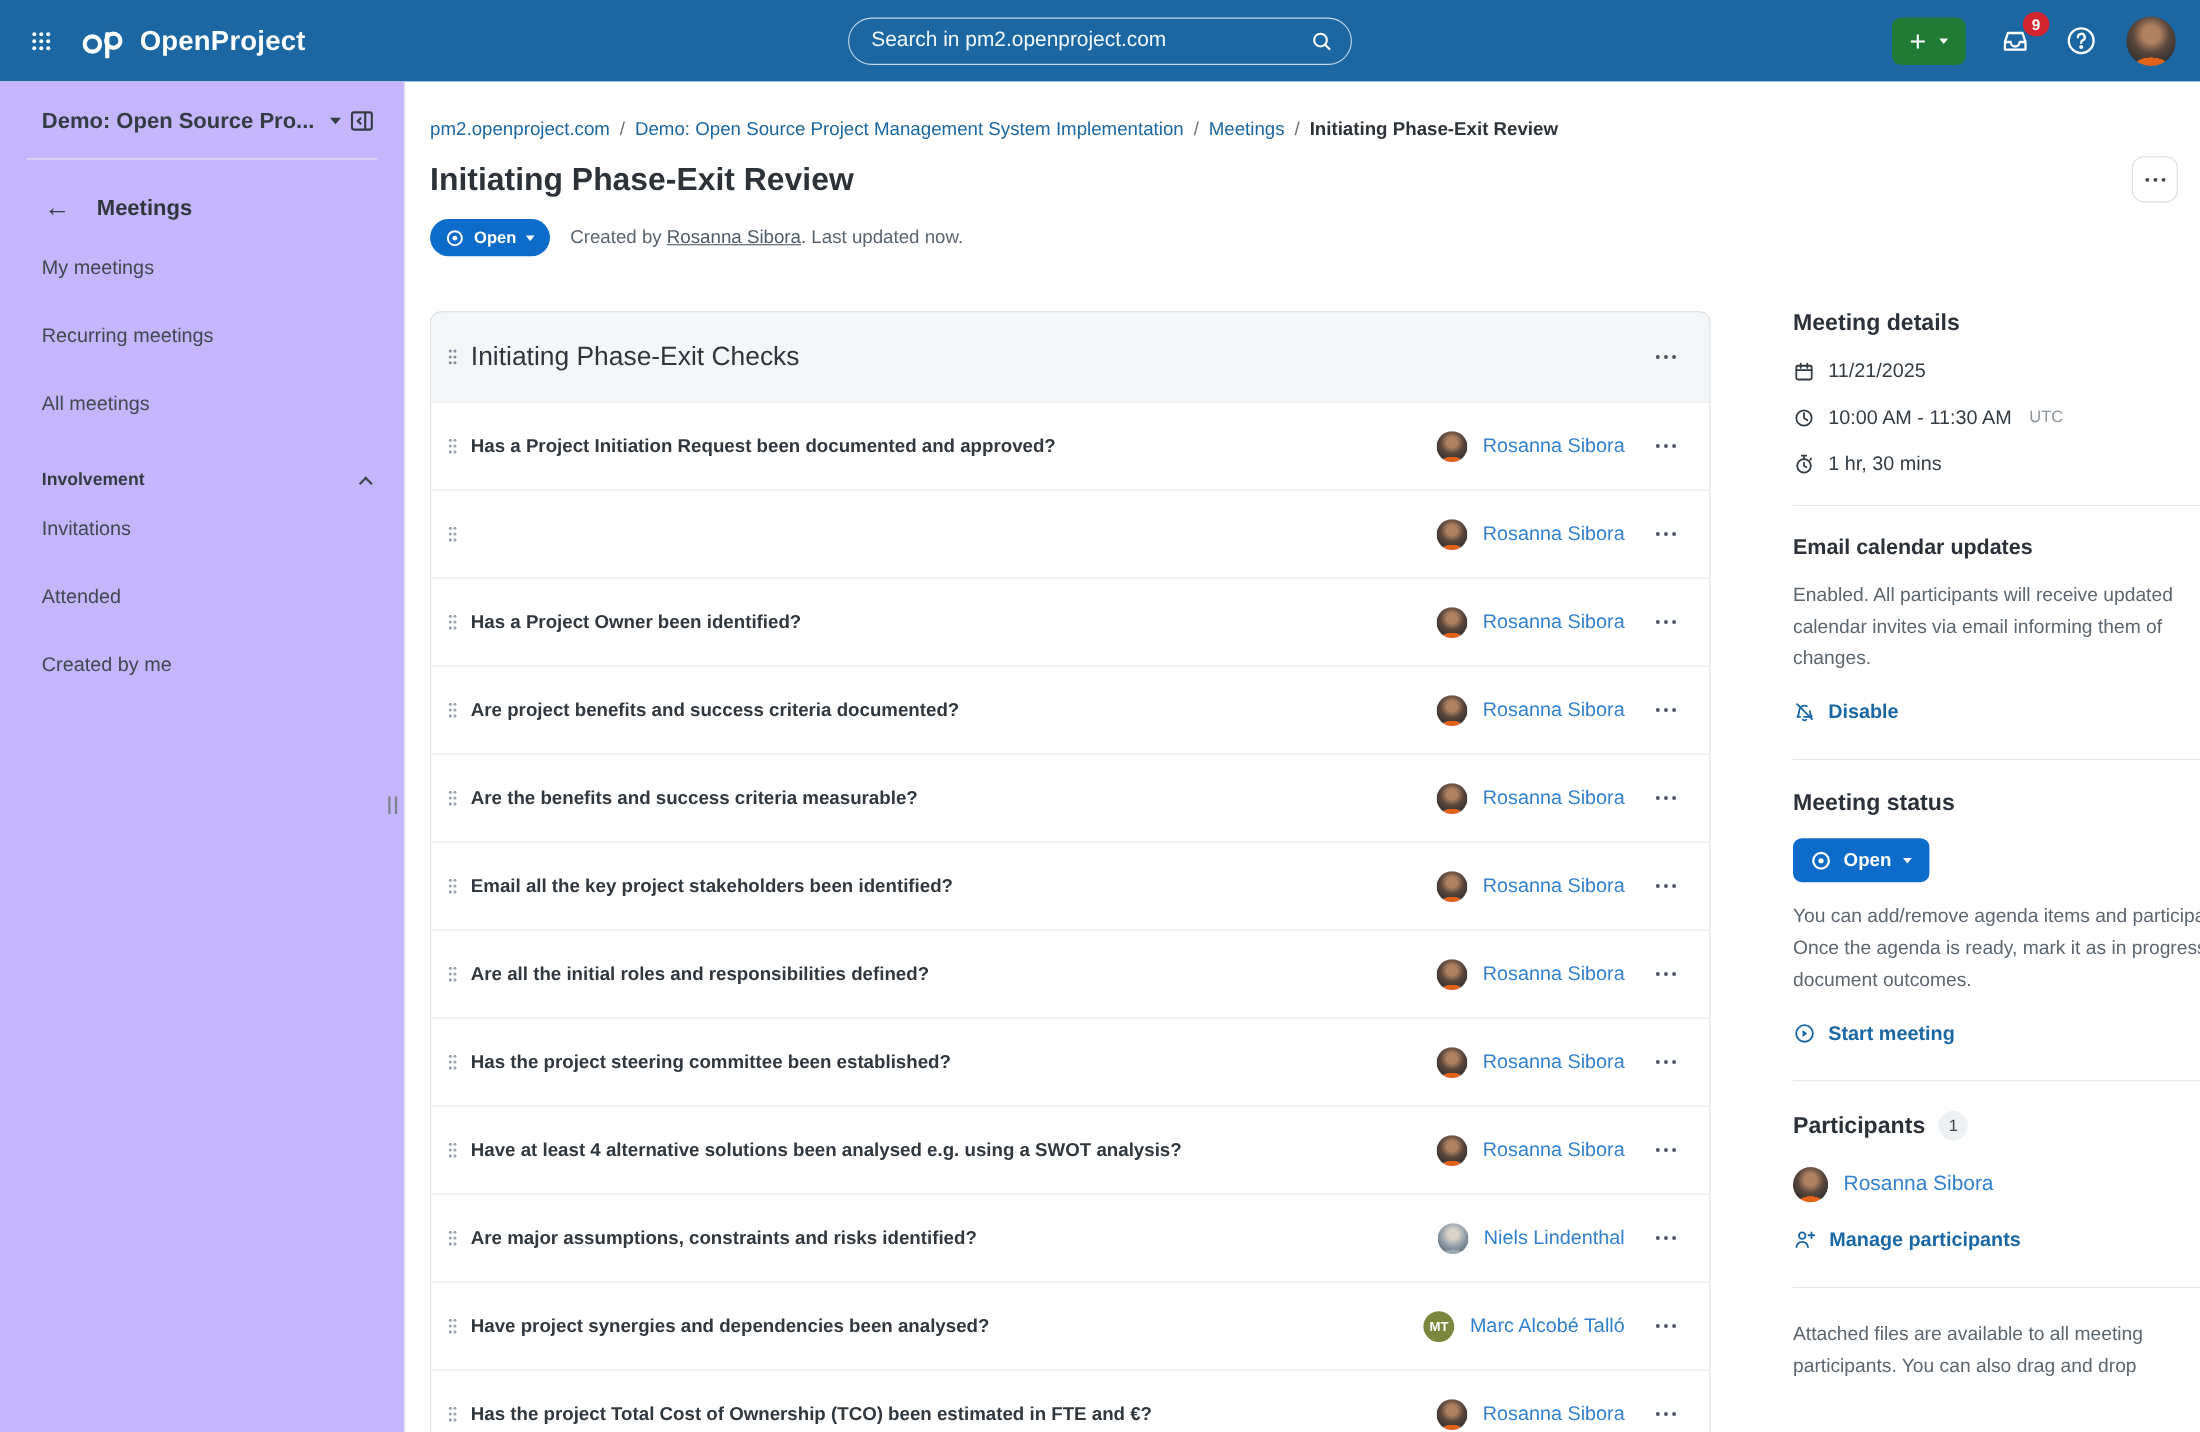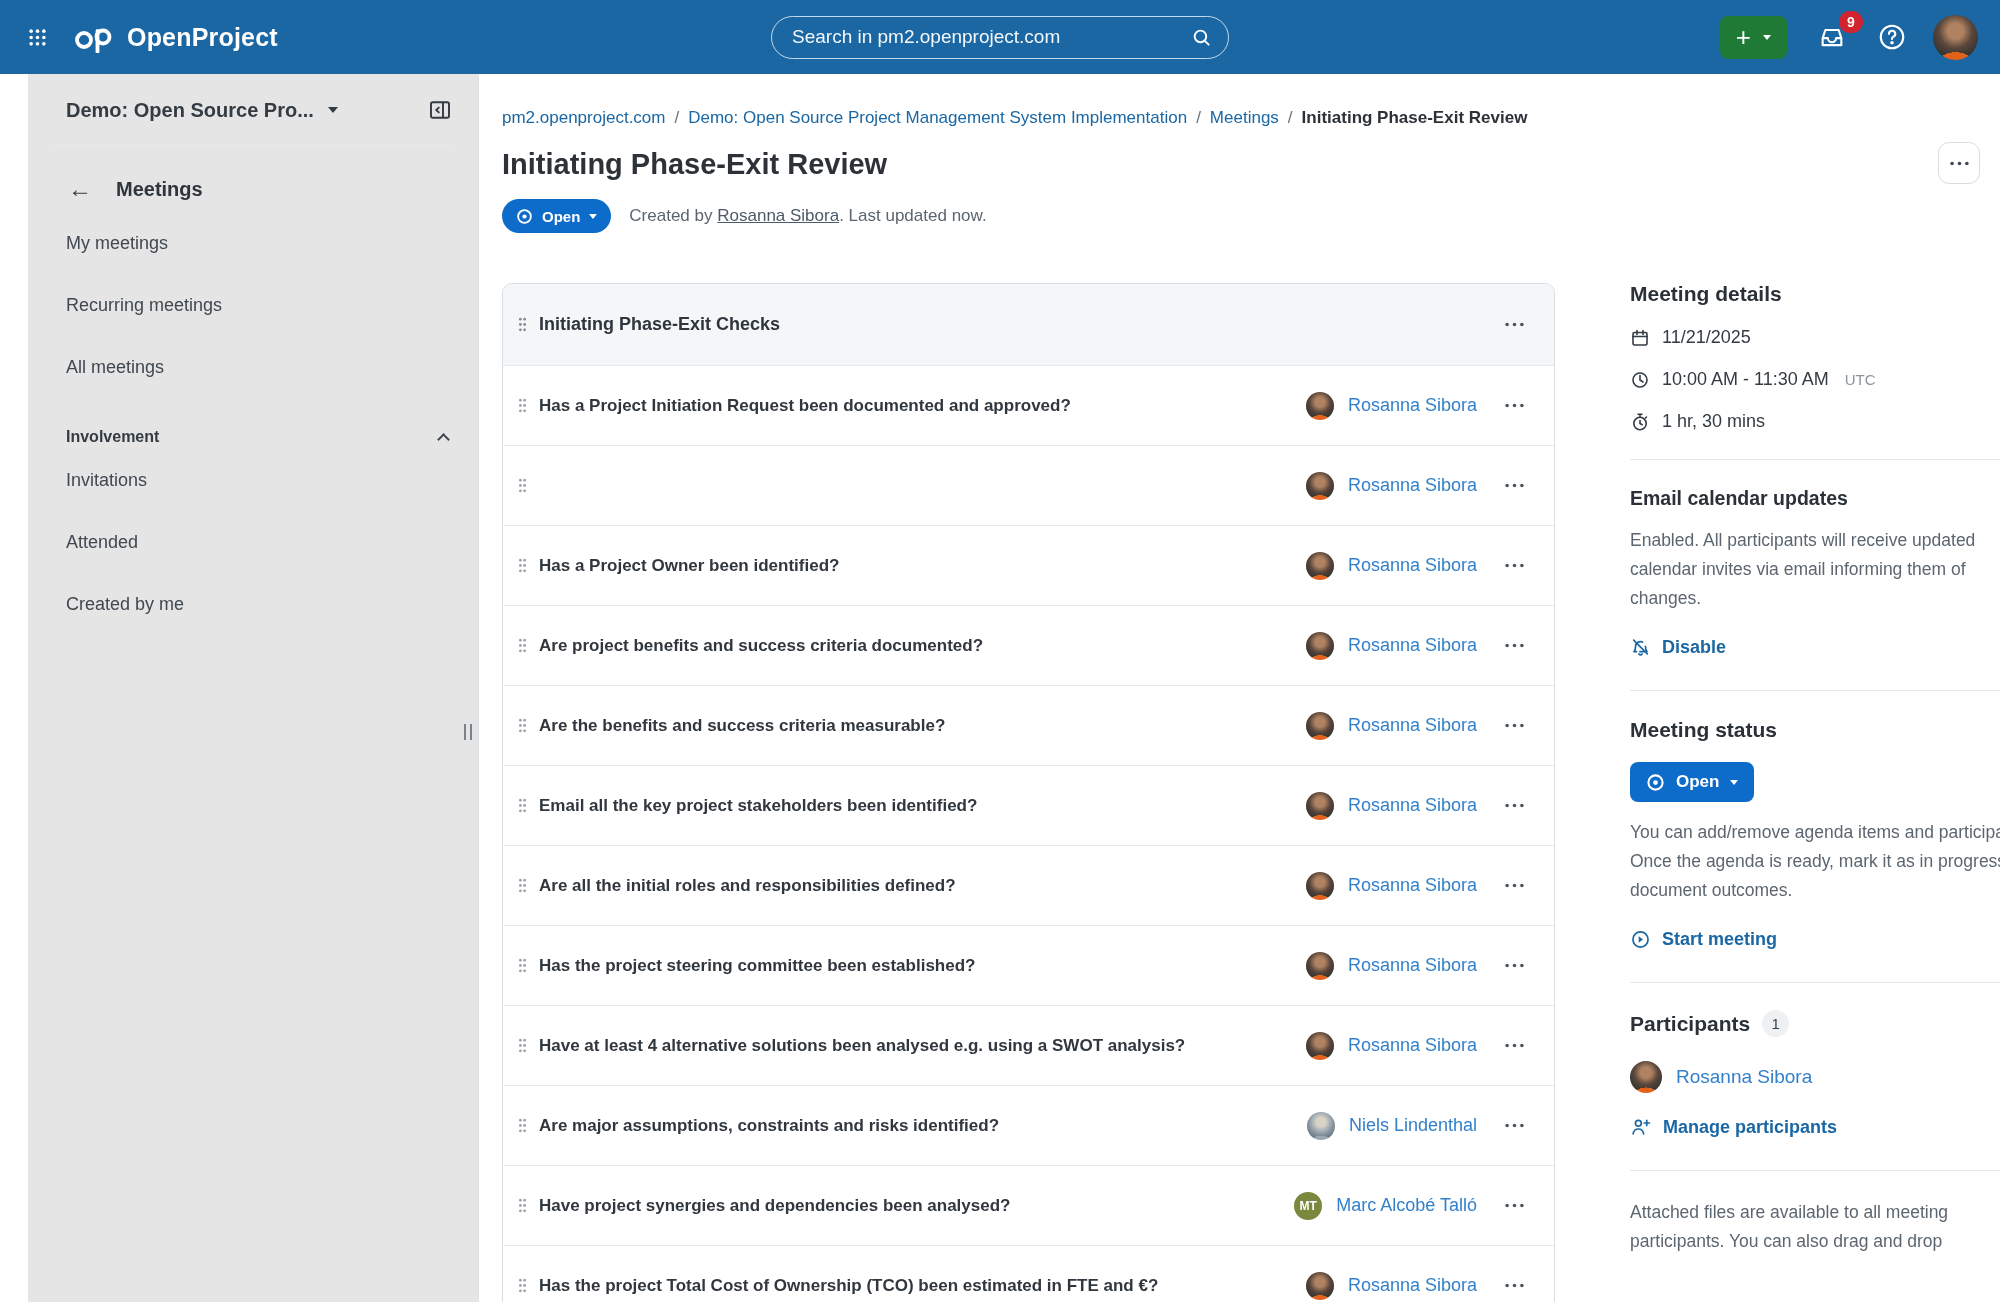--- a/index.html
+++ b/index.html
@@ -33,21 +33,21 @@
       radial-gradient(circle at 50% 36%, #B08262 0 21%, #5A463B 46%, #30302F 78%); }
   .ph-niels { background:
       radial-gradient(ellipse 58% 30% at 50% 104%, #9AA7B0 62%, rgba(0,0,0,0) 63%),
       radial-gradient(circle at 50% 36%, #D9D2C6 0 20%, #93A0AB 48%, #5F6D79 80%); }
   .topbar .avatar { width:45px; height:45px; }
 
   
   .content { display:flex; height:1228px; position:relative; }
 
   
-  .sidebar { width:451px; flex:none; background:#e5e5e5; border-right:1px solid #DFE3E7; position:relative; padding-top:24px;margin-left:28px; }
+  .sidebar { width:368px; flex:none; background:#c4b5fd; border-right:1px solid #DFE3E7; position:relative; padding-top:24px; }
   .proj-row { display:flex; align-items:center; padding:0 26px 0 38px; }
   .proj-select { display:flex; align-items:center; gap:14px; color:#333B43; font-size:20px; font-weight:700; }
   .proj-select .caret { color:#333B43; }
   .collapse-btn { margin-left:auto; color:#333B43; }
   .side-divider { border-top:1px solid #E6E9EC; margin:22px 24px 0 24px; }
   .menu-head { display:flex; align-items:center; gap:24px; padding:32px 0 10px 40px; }
   .back-btn { font-size:24px; color:#333B43; line-height:1; }
   .menu-head-title { font-size:20px; font-weight:700; color:#2E353C; }
   .side-item { padding:14px 24px 14px 38px; font-size:18px; color:#404850; cursor:pointer; }
   .side-item + .side-item { margin-top:13px; }
@@ -66,21 +66,21 @@
   .page-title { font-size:29px; font-weight:700; color:#2C3238; margin-top:20px; }
   .status-row { display:flex; align-items:center; gap:18px; margin-top:18px; }
   .status-pill { display:flex; align-items:center; gap:9px; background:#0D6BC9; color:#fff; border-radius:17px; height:34px; padding:0 14px; font-size:15px; font-weight:700; }
   .byline { color:#5B6570; font-size:17px; }
   .byline a { color:#4D5A68; text-decoration:underline; }
   .page-kebab { position:absolute; top:68px; right:20px; width:42px; height:42px; border:1px solid #D8DDE2; border-radius:11px; background:#fff; display:flex; align-items:center; justify-content:center; color:#3E4650; }
 
   
   .agenda-card { margin-top:50px; border:1px solid #D9DEE3; border-radius:10px; background:#fff; overflow:hidden; }
   .agenda-head { display:flex; align-items:center; background:#F4F6F8; height:81px; padding:0 24px 0 15px; }
-  .agenda-head-title { font-size:18px; font-weight:700; color:#2E353C; margin-left:12px; }
+  .agenda-head-title { font-size:24px; font-weight:400; color:#2E353C; margin-left:12px; }
   .grip { color:#848D96; flex:none; }
   .kebab-btn { margin-left:auto; color:#4A545E; padding:6px; }
   .agenda-row { display:flex; align-items:center; height:80px; padding:0 24px 0 15px; border-top:1px solid #E7EAED; background:#fff; }
   .row-title { font-size:17px; font-weight:700; color:#30373E; margin-left:12px; }
   .row-right { margin-left:auto; display:flex; align-items:center; gap:14px; }
   .row-right .avatar { width:28px; height:28px; font-size:12px; font-weight:700; color:#fff; }
   .assignee-link { color:#3380CC; font-size:18px; }
 
   
   .rightpanel { width:414px; flex:none; padding:208px 10px 0 0; }

